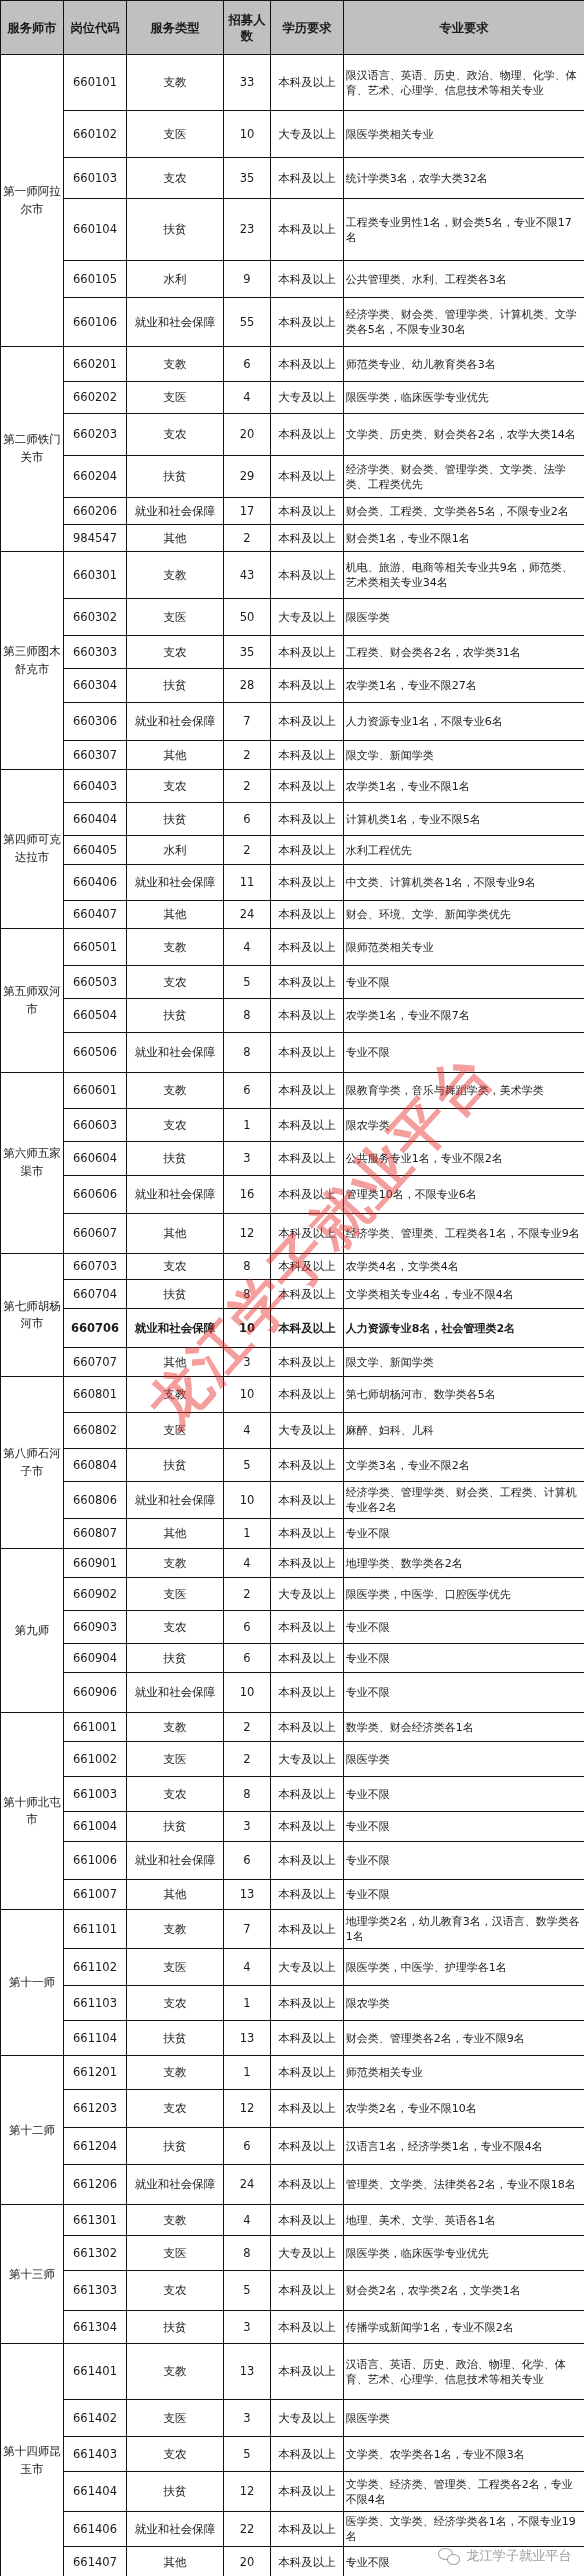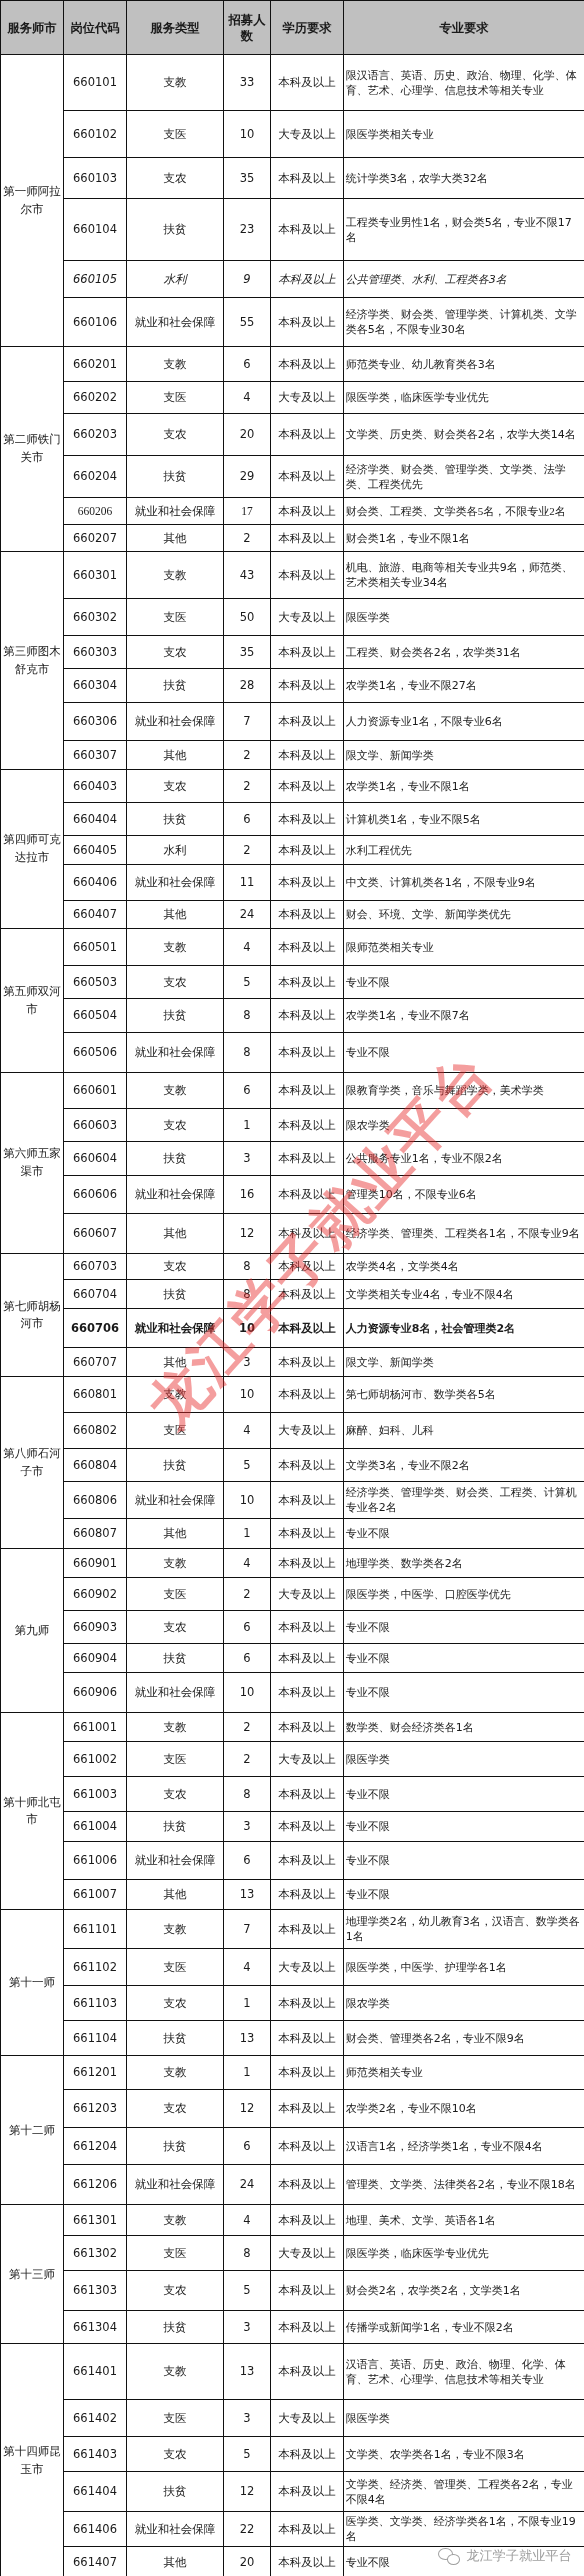--- a/index.html
+++ b/index.html
@@ -67,21 +67,21 @@
         <td class="c">本科及以上</td>
         <td class="l req">统计学类3名，农学大类32名</td>
       </tr>
       <tr style="height: 62px;">
         <td class="c">660104</td>
         <td class="c">扶贫</td>
         <td class="c">23</td>
         <td class="c">本科及以上</td>
         <td class="l req">工程类专业男性1名，财会类5名，专业不限17名</td>
       </tr>
-      <tr style="height: 37px; font-style: italic;">
+      <tr style="height: 37px;">
         <td class="c">660105</td>
         <td class="c">水利</td>
         <td class="c">9</td>
         <td class="c">本科及以上</td>
         <td class="l req">公共管理类、水利、工程类各3名</td>
       </tr>
       <tr style="height: 49px;">
         <td class="c">660106</td>
         <td class="c">就业和社会保障</td>
         <td class="c">55</td>
@@ -110,29 +110,29 @@
         <td class="c">本科及以上</td>
         <td class="l req">文学类、历史类、财会类各2名，农学大类14名</td>
       </tr>
       <tr style="height: 42px;">
         <td class="c">660204</td>
         <td class="c">扶贫</td>
         <td class="c">29</td>
         <td class="c">本科及以上</td>
         <td class="l req">经济学类、财会类、管理学类、文学类、法学类、工程类优先</td>
       </tr>
-      <tr style="height: 27px; font-family: Liberation Serif, serif;">
+      <tr style="height: 27px;">
         <td class="c">660206</td>
         <td class="c">就业和社会保障</td>
         <td class="c">17</td>
         <td class="c">本科及以上</td>
         <td class="l req">财会类、工程类、文学类各5名，不限专业2名</td>
       </tr>
       <tr style="height: 27px;">
-        <td class="c">660207</td>
+        <td class="c">984547</td>
         <td class="c">其他</td>
         <td class="c">2</td>
         <td class="c">本科及以上</td>
         <td class="l req">财会类1名，专业不限1名</td>
       </tr>
       <tr style="height: 47px;">
         <td class="grp" rowspan="6">第三师图木舒克市</td>
         <td class="c">660301</td>
         <td class="c">支教</td>
         <td class="c">43</td>

